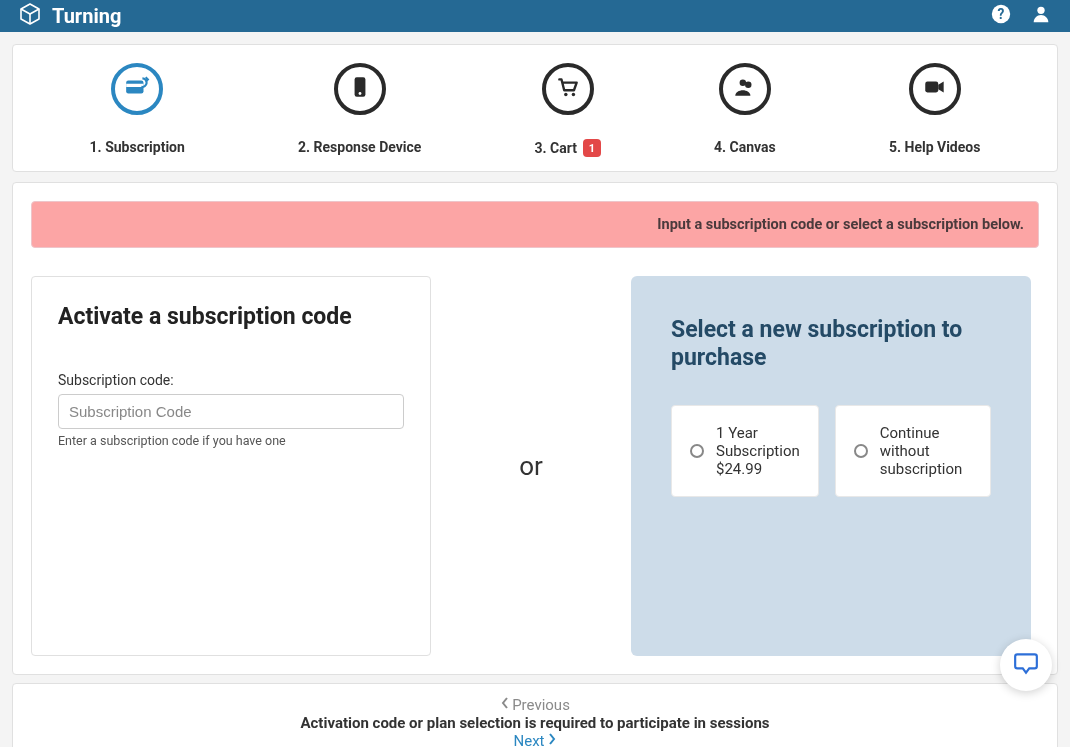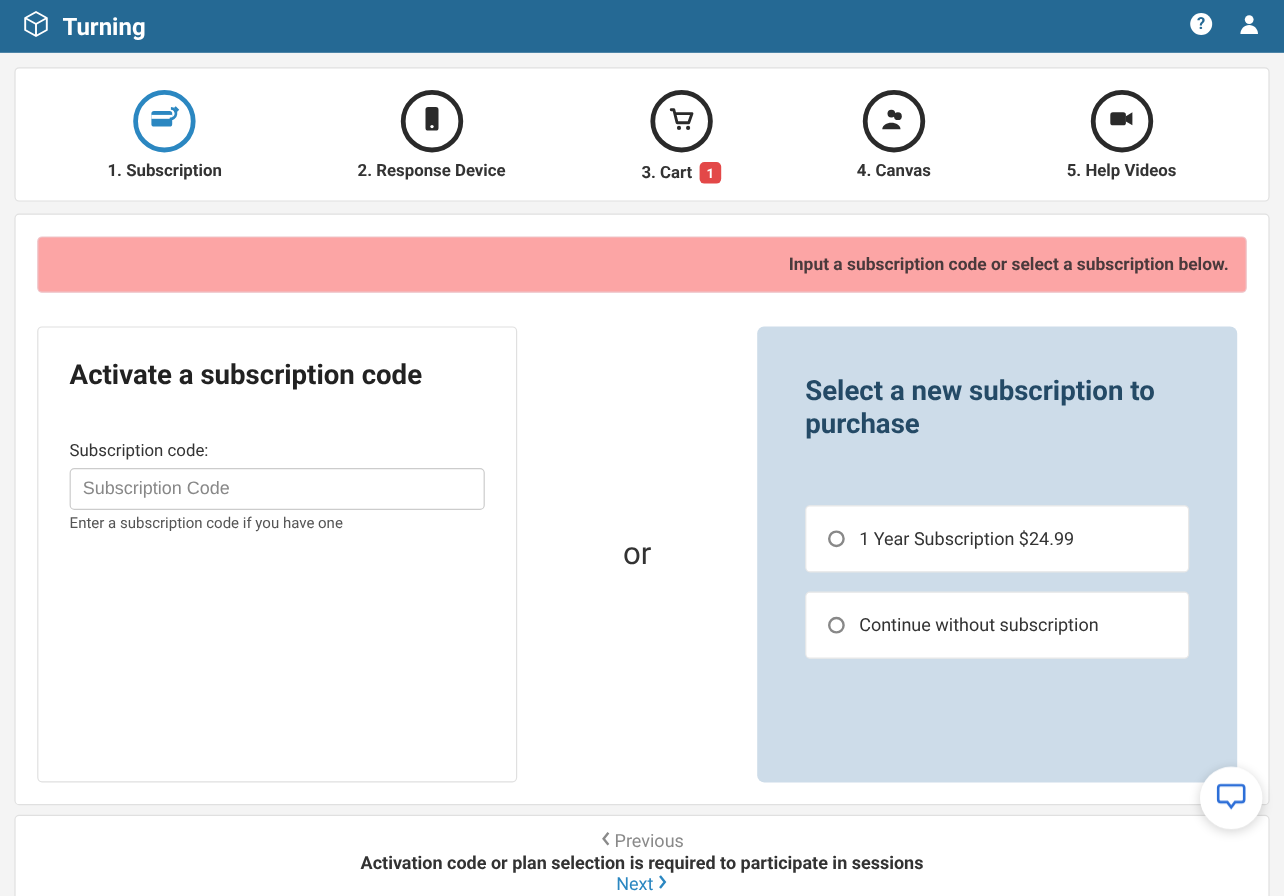--- a/index.html
+++ b/index.html
@@ -6,21 +6,21 @@
   body {
     font-family: -apple-system, BlinkMacSystemFont, "Segoe UI", Roboto, "Helvetica Neue", Arial, sans-serif;
     background: #f4f4f4;
     color: #333;
     width: 1070px;
     height: 747px;
     overflow: hidden;
   }
   .top-bar {
     background: #256994;
-    height: 44px;
+    height: 32px;
     display: flex;
     align-items: center;
     padding: 0 18px;
     color: #fff;
   }
   .brand {
     display: flex;
     align-items: center;
     gap: 10px;
   }
@@ -41,21 +41,21 @@
     border: 1px solid #e0e0e0;
     border-radius: 4px;
     padding: 18px 20px 14px 20px;
     display: flex;
     justify-content: space-around;
   }
   .step {
     display: flex;
     flex-direction: column;
     align-items: center;
-    gap: 8px;
+    gap: 24px;
   }
   .step-icon-wrap {
     width: 52px; height: 52px;
     border-radius: 50%;
     border: 4px solid #2a2a2a;
     display: flex; align-items: center; justify-content: center;
   }
   .step.active .step-icon-wrap { border-color: #2b87c1; }
   .step-icon-wrap svg { width: 26px; height: 26px; fill: #2a2a2a; }
   .step.active .step-icon-wrap svg { fill: #2b87c1; }
@@ -138,22 +138,22 @@
     padding: 40px 40px 36px 40px;
     min-height: 380px;
   }
   .right-panel h2 {
     font-size: 23px;
     font-weight: 700;
     color: #244a66;
     line-height: 1.2;
   }
   .options {
-    margin-top: 54px;
-    display: flex; flex-direction: column; gap: 16px;
+    margin-top: 34px;
+    display: flex; flex-direction: row; gap: 16px;
   }
   .option {
     background: #fff;
     border-radius: 4px;
     padding: 18px 18px;
     display: flex; align-items: center; gap: 12px;
     cursor: pointer;
     border: 1px solid #e8e8e8;
   }
   .radio {

